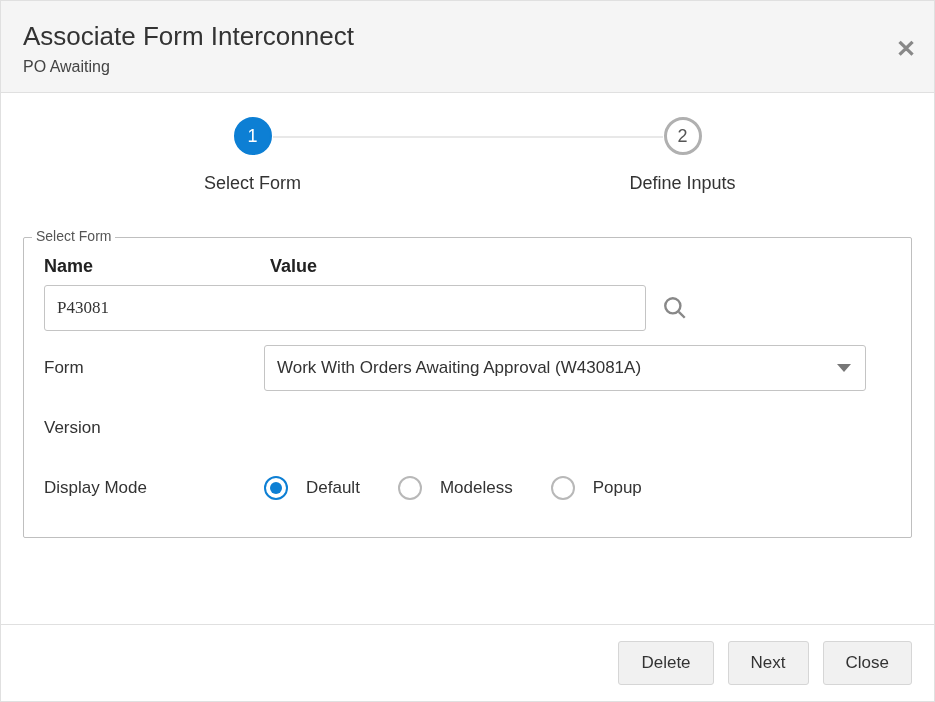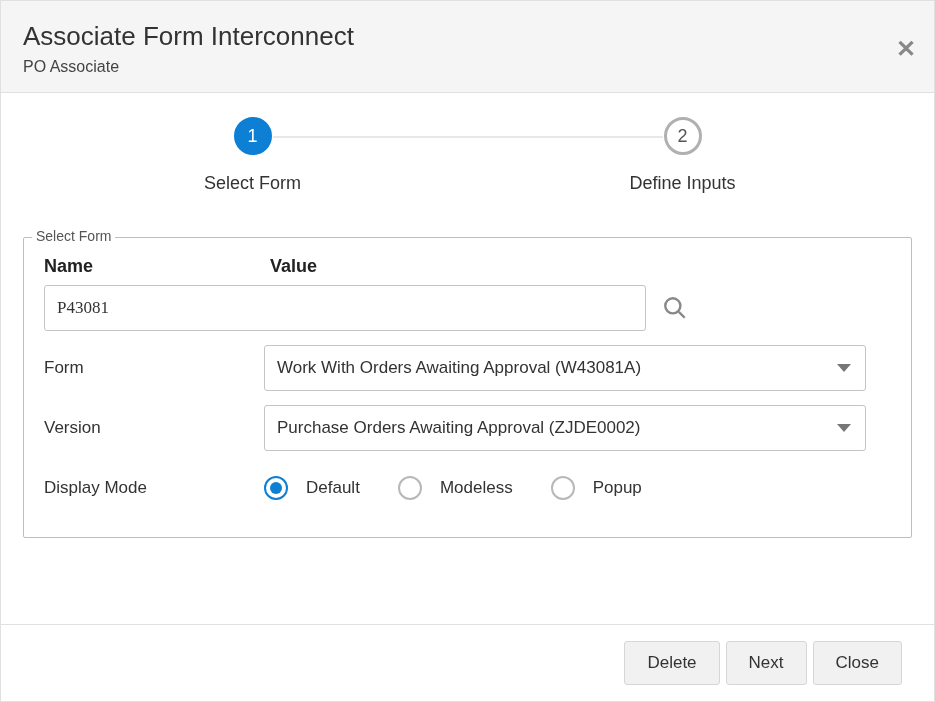--- a/index.html
+++ b/index.html
@@ -238,24 +238,24 @@
       height: 12px;
       background: #0d7fd4;
       border-radius: 50%;
     }
     .radio-label-text {
       font-size: 17px;
       color: #333333;
     }
     .footer {
       border-top: 1px solid #e0e0e0;
-      padding: 16px 32px;
+      padding: 16px 22px;
       display: flex;
       justify-content: flex-end;
-      gap: 6px;
+      gap: 14px;
     }
     .btn {
       height: 44px;
       padding: 0 22px;
       background: #f1f1f1;
       border: 1px solid #d6d6d6;
       border-radius: 3px;
       font-size: 17px;
       color: #333333;
       cursor: pointer;
@@ -264,21 +264,21 @@
       justify-content: center;
     }
   </style>
 </head>
 <body>
 
 <div class="dialog">
 
   <div class="header">
     <div class="header-title">Associate Form Interconnect</div>
-    <div class="header-subtitle">PO Associate</div>
+    <div class="header-subtitle">PO Awaiting</div>
     <div class="close-icon">✕</div>
   </div>
 
   <div class="content">
 
     <div class="stepper">
       <div class="step-line"></div>
       <div class="step">
         <div class="step-circle active">
           <span>1</span>
@@ -319,26 +319,20 @@
         <div class="form-value">
           <div class="select-box">
             <span>Work With Orders Awaiting Approval (W43081A)</span>
             <span class="select-caret"></span>
           </div>
         </div>
       </div>
 
       <div class="form-row">
         <div class="form-label">Version</div>
-        <div class="form-value">
-          <div class="select-box">
-            <span>Purchase Orders Awaiting Approval (ZJDE0002)</span>
-            <span class="select-caret"></span>
-          </div>
-        </div>
       </div>
 
       <div class="form-row" style="margin-bottom:0">
         <div class="form-label">Display Mode</div>
         <div class="form-value">
           <div class="radio-group">
             <div class="radio-option">
               <div class="radio-circle selected">
                 <div class="radio-dot"></div>
               </div>

